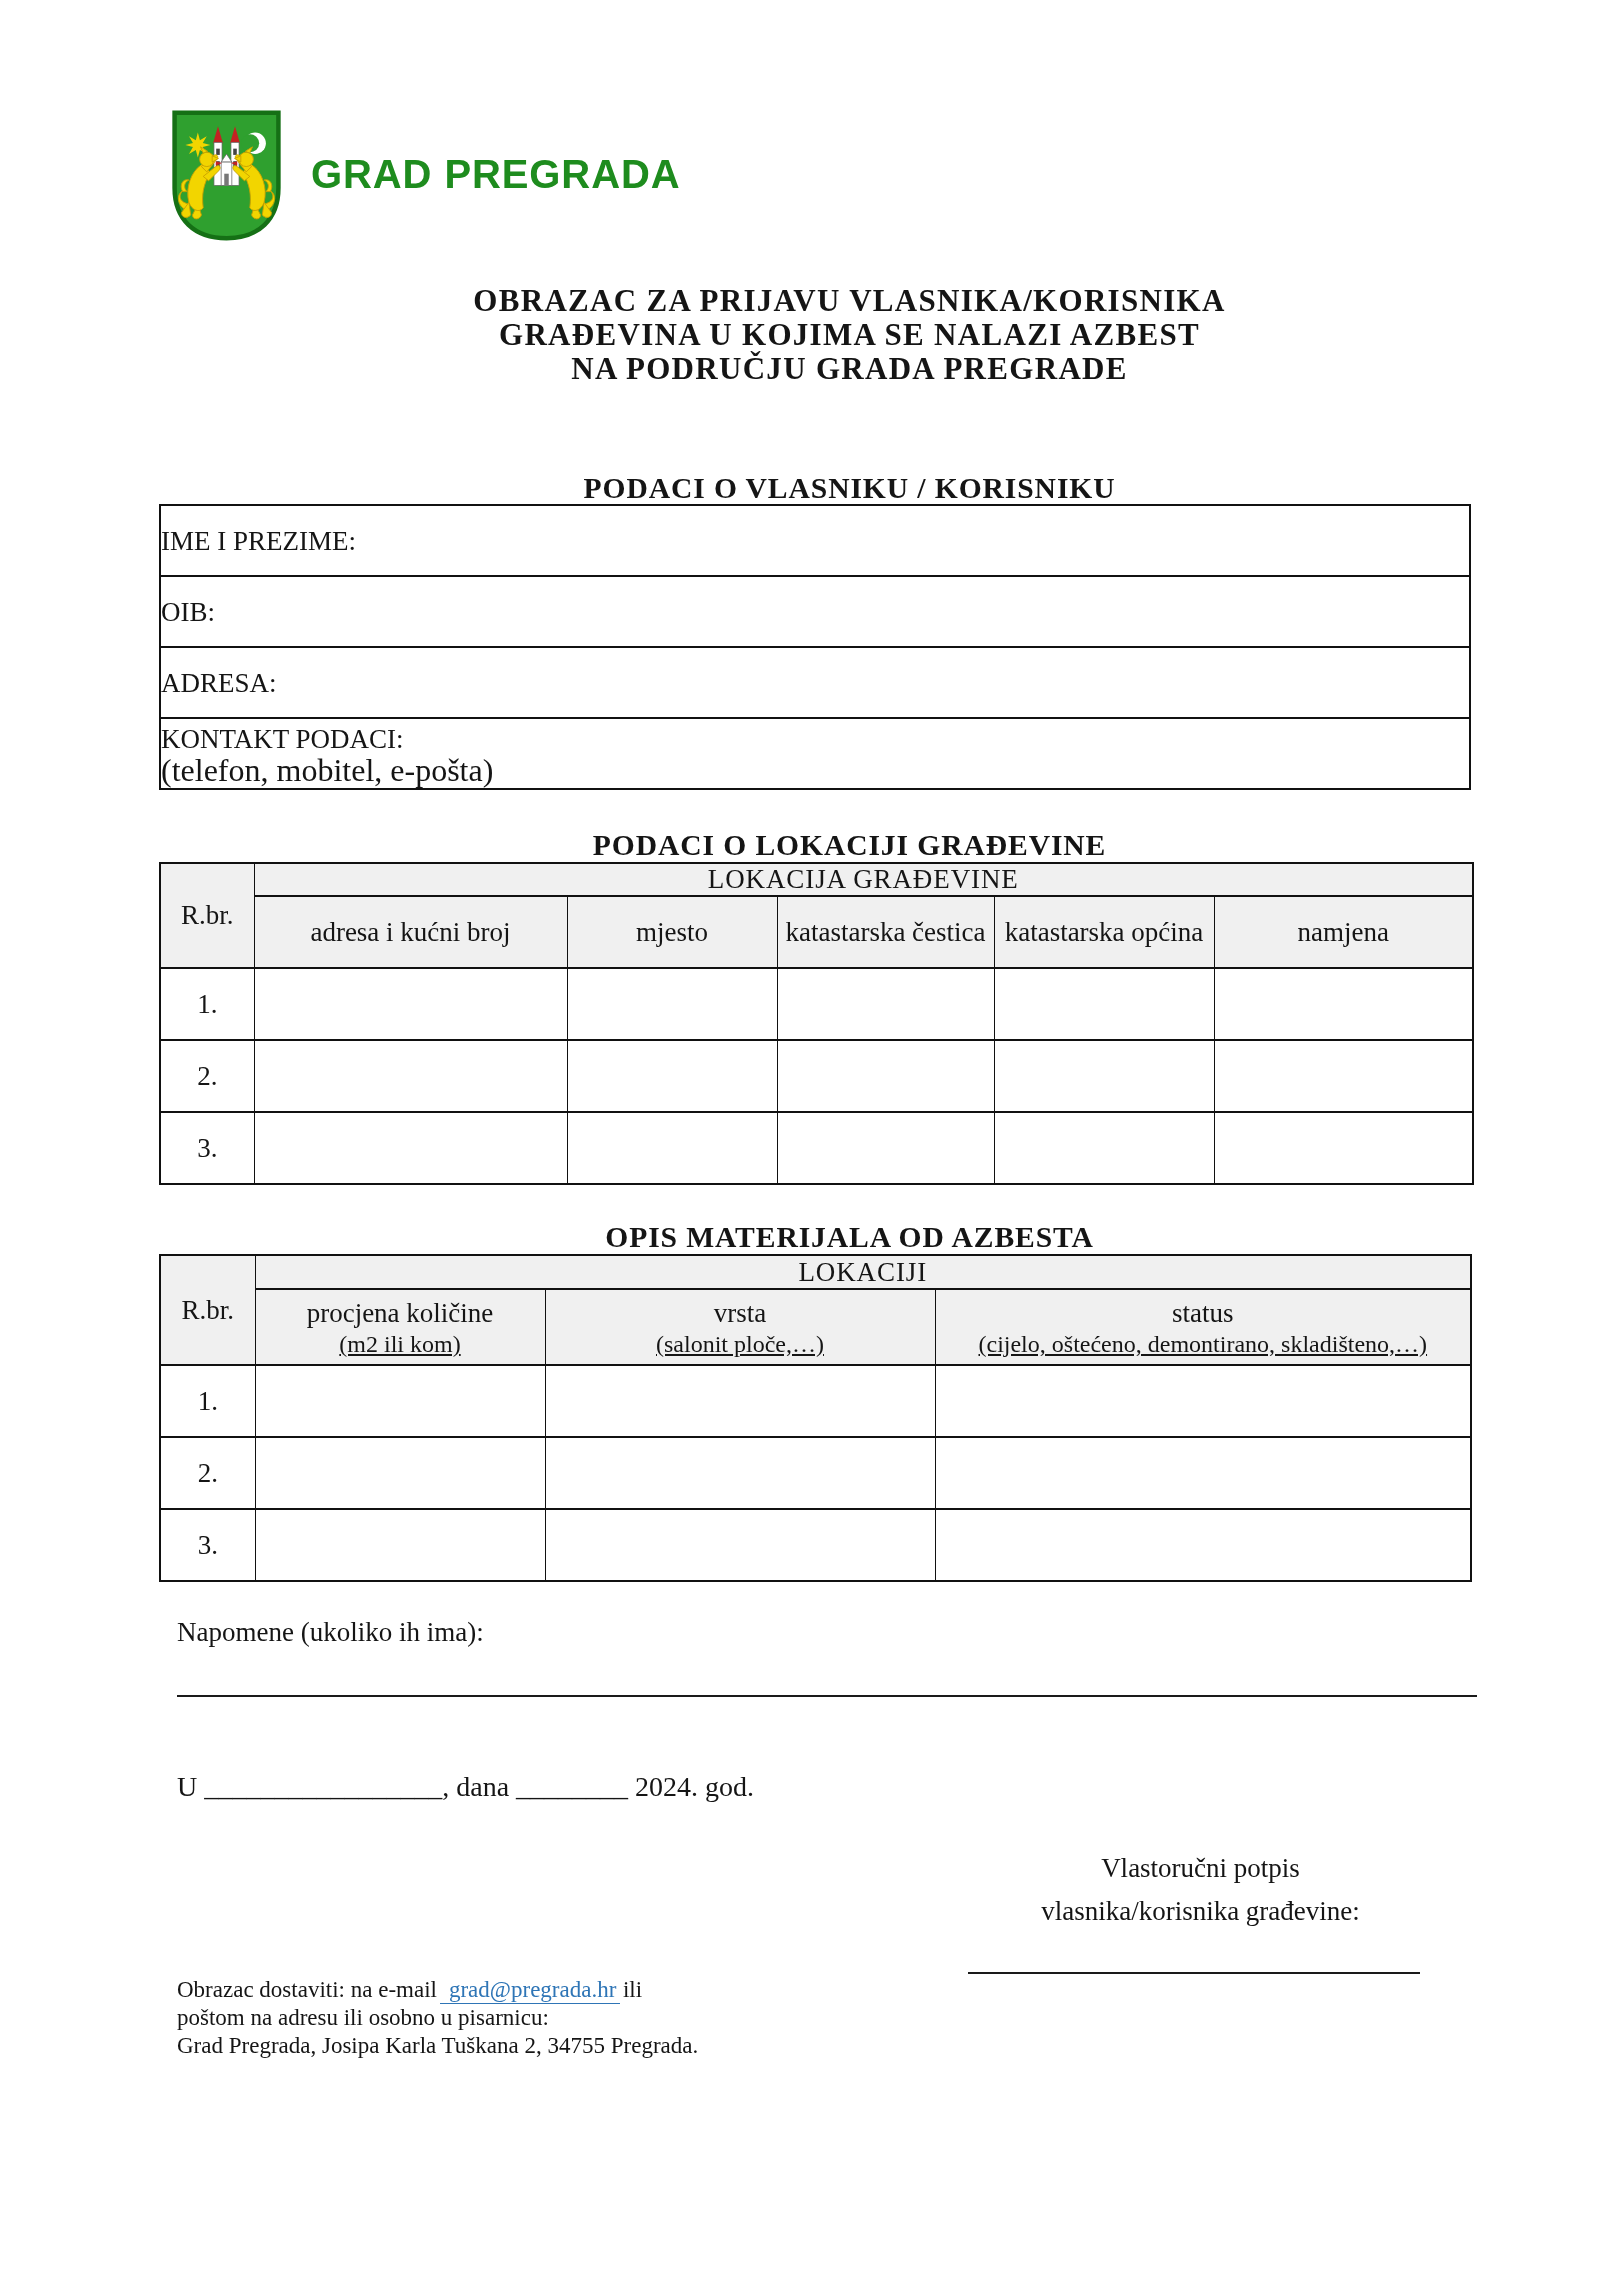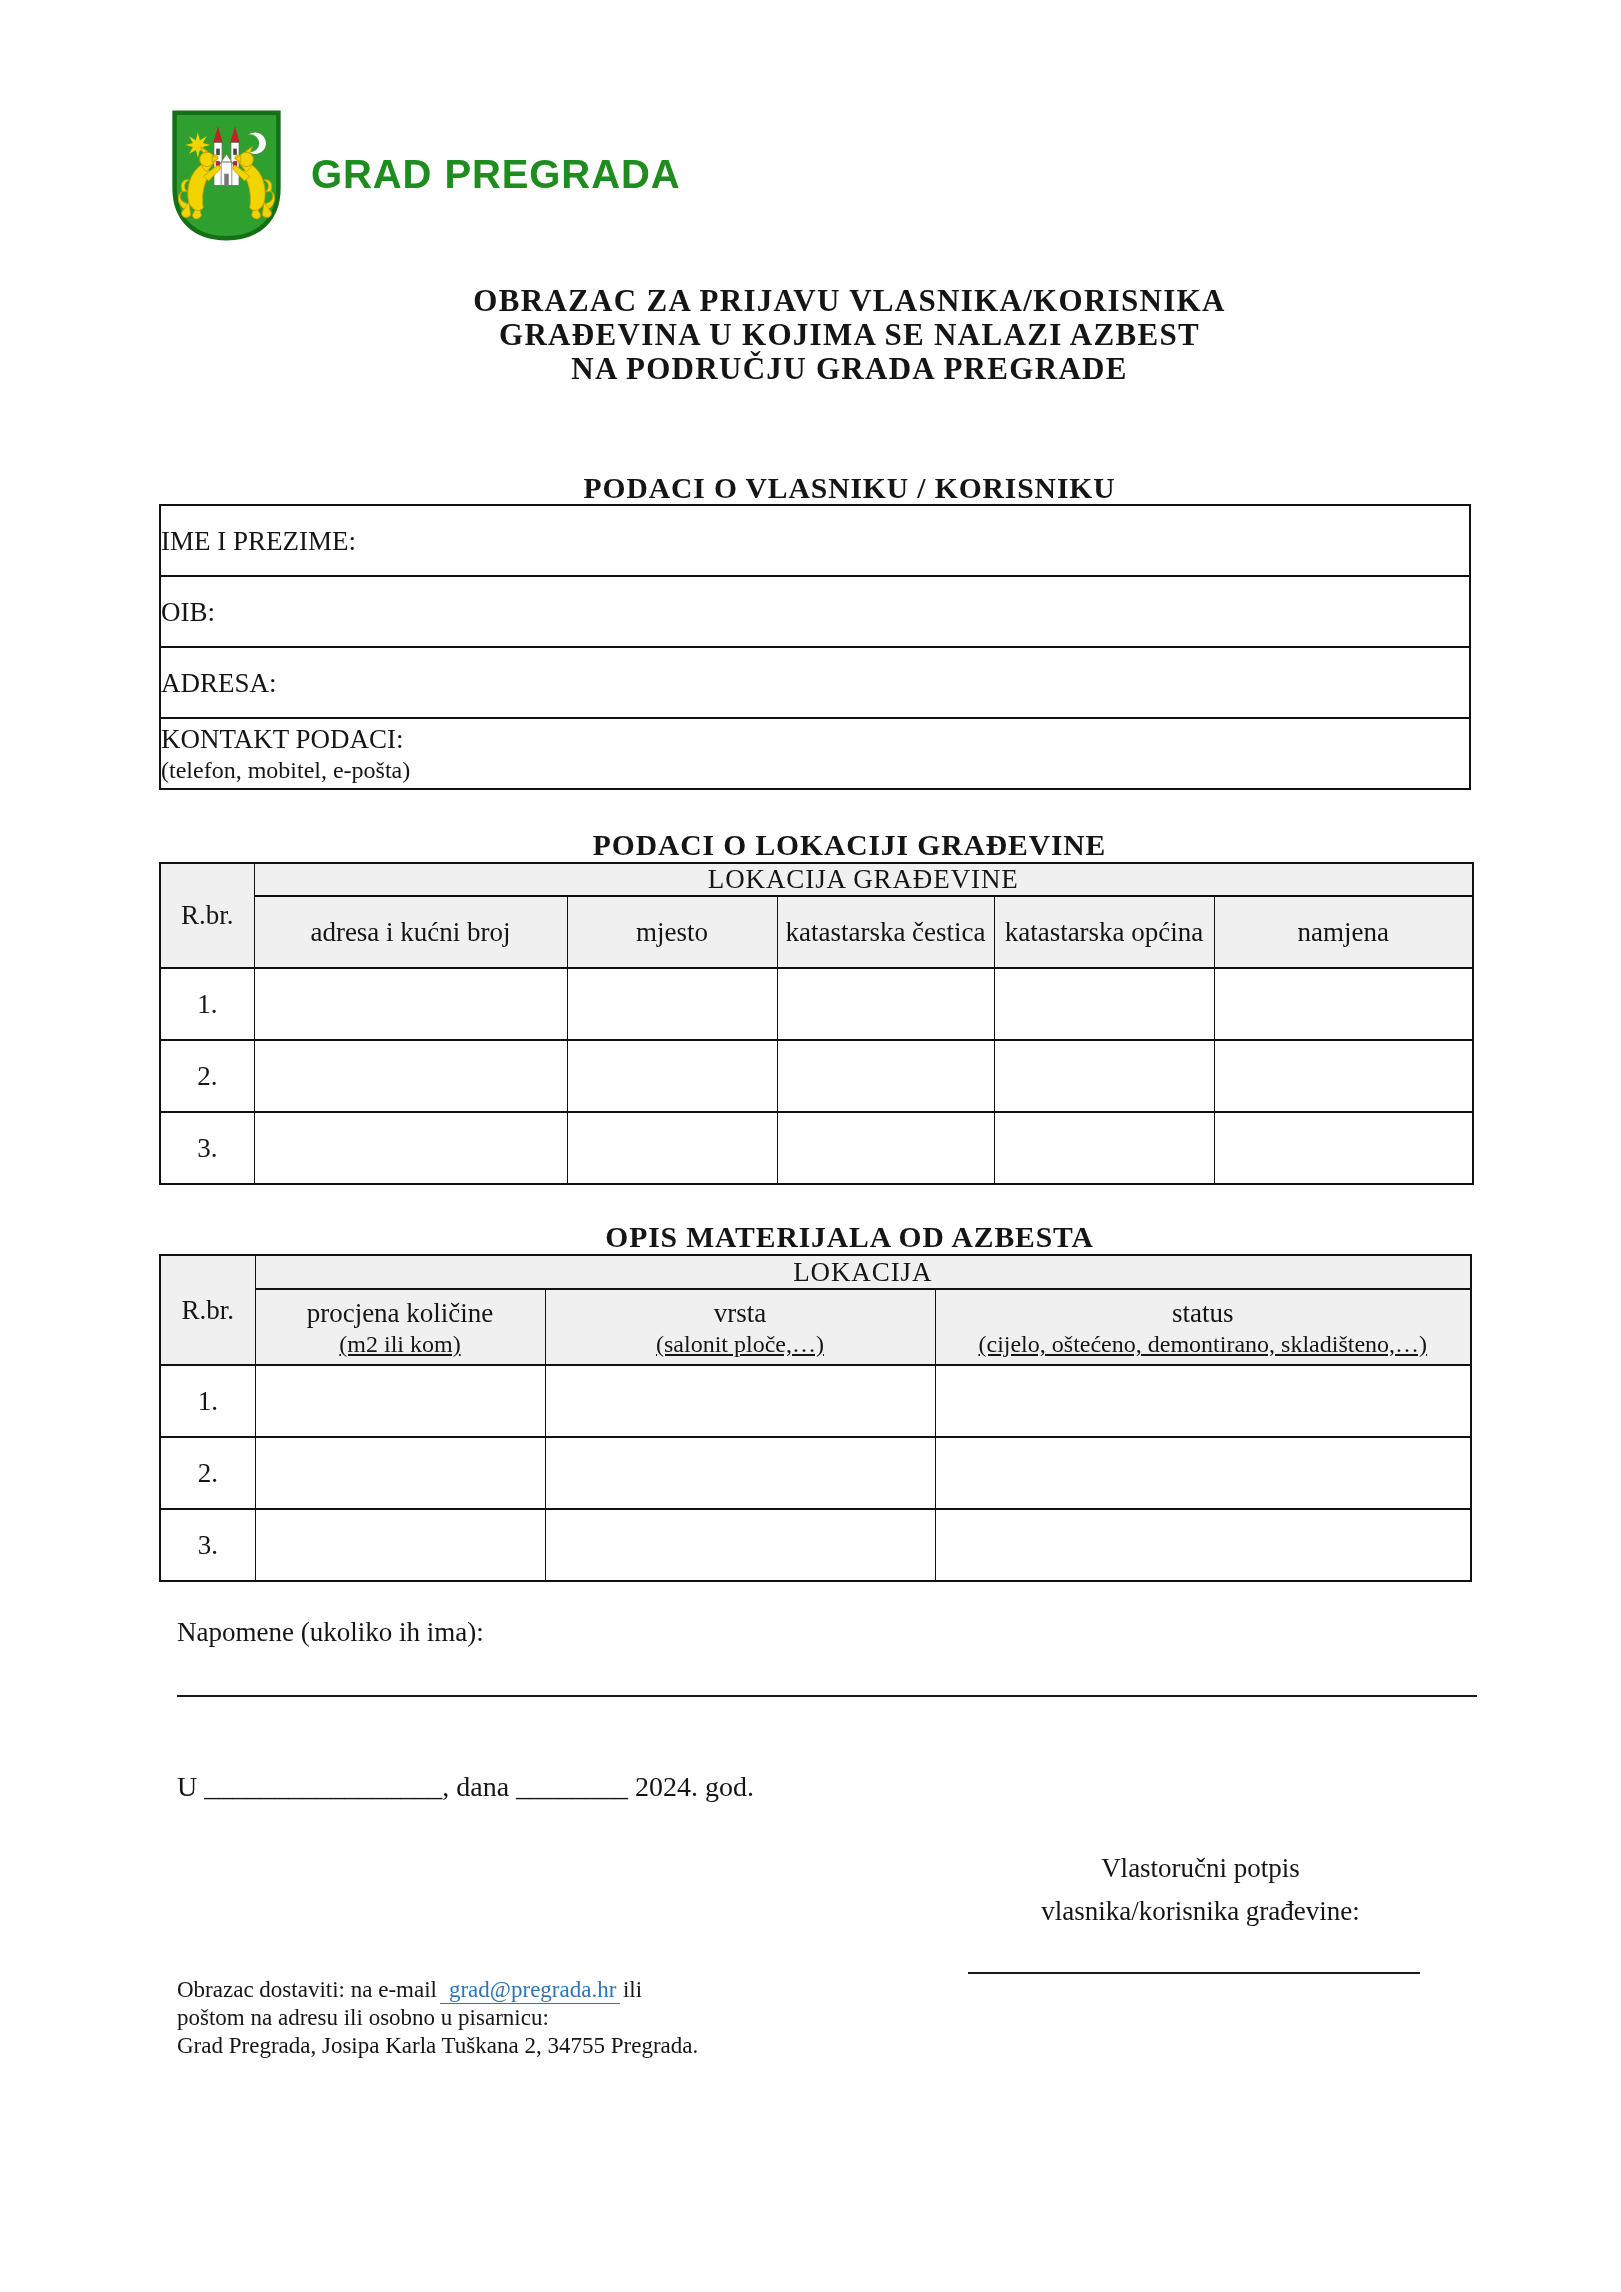--- a/index.html
+++ b/index.html
@@ -16,21 +16,21 @@
          font-size:29.6px;letter-spacing:0.9px;}
   
   table.tbl{border-collapse:collapse;table-layout:fixed;width:1312px;border:2.7px solid #111;}
   table.tbl td{border:1.8px solid #111;padding:0;vertical-align:middle;font-size:27px;}
   table.tbl tr{border-top:2.7px solid #111;border-bottom:2.7px solid #111;}
   tr.first-data{border-top:3.6px solid #111;}
   td.hd{background:#F0F0F0;text-align:center;}
   td.group{font-size:27px;letter-spacing:0.9px;}
   td.num{text-align:center;}
   .t1 td{padding-left:15px;}
-  .t1 .sub{font-size:24px;line-height:29.6px;}
+  .t1 .sub{font-size:32px;line-height:29.6px;}
   .t1 .l1{line-height:34px;}
   .colhead{padding:0 7.2px;line-height:30px;}
   .twolab{display:flex;flex-direction:column;justify-content:space-between;
           height:69px;padding:5.4px 3.6px 3.6px 3.6px;box-sizing:border-box;}
   .twolab .sub{font-size:24px;text-decoration:underline;}
   
   .rule{border-top:2.7px solid #1a1a1a;height:0;}
   .dateline{font-size:28px;white-space:nowrap;}
   .sigblock{text-align:center;font-size:27px;line-height:43px;}
   .sigrule{border-top:2.7px solid #1a1a1a;height:0;}
@@ -178,21 +178,21 @@
   <table class="tbl abs" style="left:159px;top:1254px;">
     <colgroup>
       <col style="width:95px;">
         <col style="width:290px;">
         <col style="width:390px;">
         <col style="width:536px;">
     </colgroup>
     <tbody>
         <tr style="height:34px;">
       <td class="hd" rowspan="2">R.br.</td>
-      <td class="hd group" colspan="3">LOKACIJA</td>
+      <td class="hd group" colspan="3">LOKACIJI</td>
     </tr>
     <tr style="height:76px;padding-left:16px;">
       <td class="hd">
         <div class="twolab">
           <div>procjena količine</div>
           <div class="sub">(m2 ili kom)</div>
         </div>
       </td>
       <td class="hd">
         <div class="twolab">

